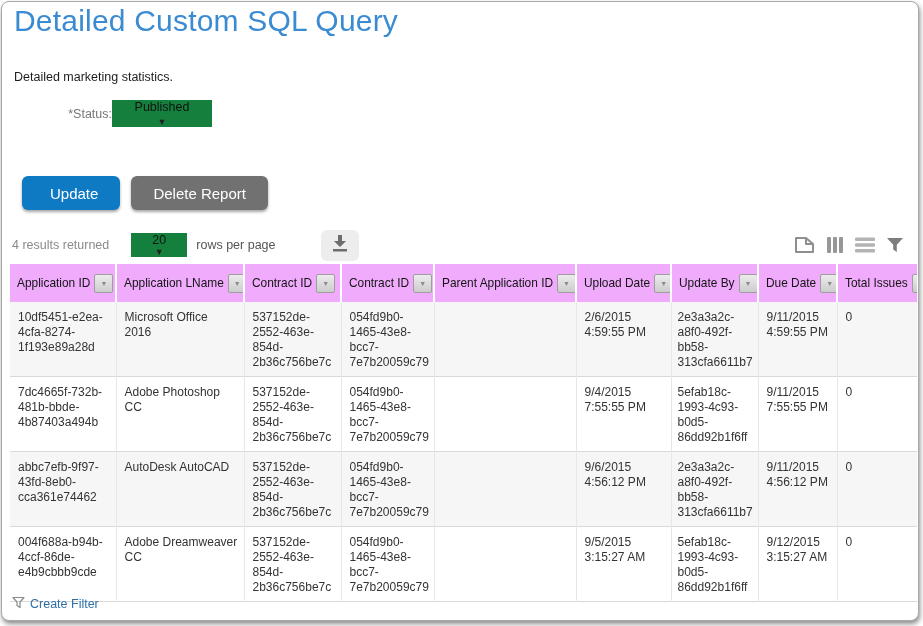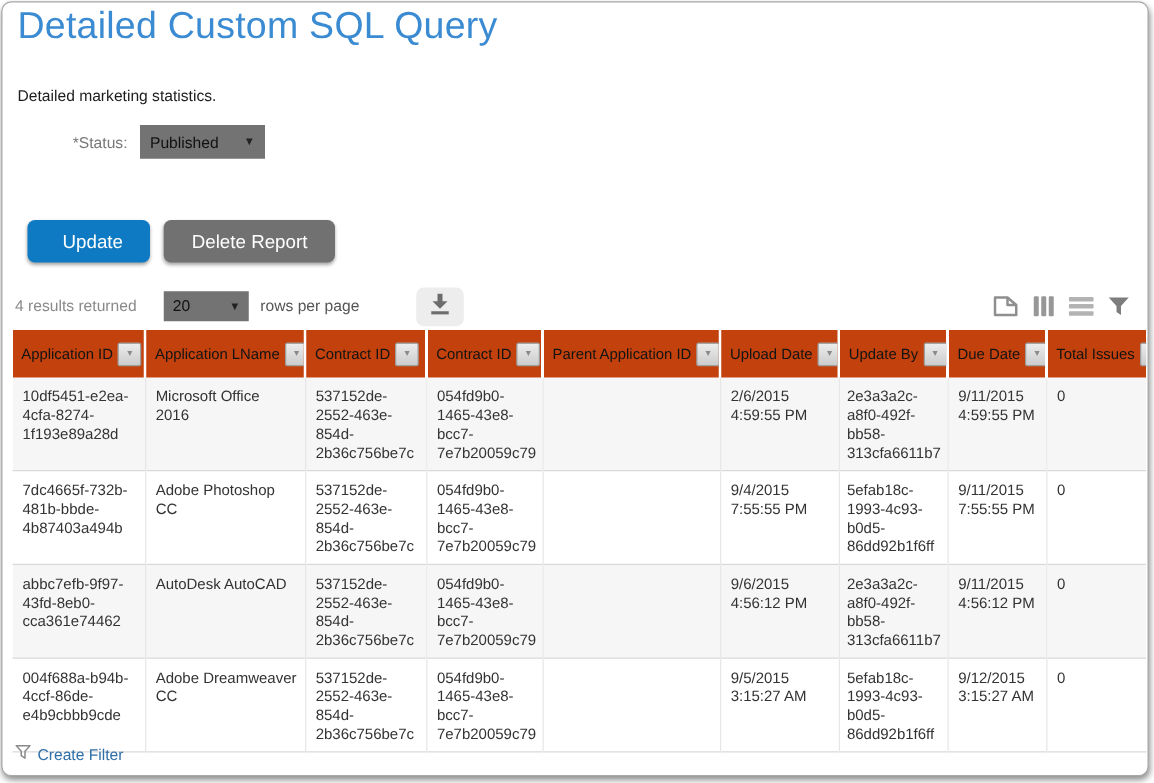--- a/index.html
+++ b/index.html
@@ -12,51 +12,51 @@
   }
   .page-title {
     position: absolute; left: 12px; top: 2px;
     font-size: 30px; font-weight: 300; color: #3a8bd2; letter-spacing: .2px;
   }
   .subtitle {
     position: absolute; left: 12px; top: 68px;
     font-size: 12.5px; color: #1d1d1d;
   }
   .status-row { position: absolute; left: 0; top: 98px; display: flex; align-items: center; }
-  .status-label { width: 110px; text-align: right; padding-right: 10px; font-size: 12.5px; color: #777; }
+  .status-label { width: 110px; text-align: right; font-size: 12.5px; color: #777; }
   .select {
-    background: #737373; display: flex; align-items: center; justify-content: space-between;
-    font-size: 12.5px; color: #111; cursor: default;
+    background: #15803d; display: flex; align-items: center; justify-content: space-between;
+    font-size: 12.5px; color: #111; cursor: default; flex-direction: column;
   }
   .status-select { width: 100px; height: 27px; padding: 0 8px; }
   .caret { font-size: 9px; color: #222; line-height: 1; }
   .btn-row { position: absolute; left: 20px; top: 174px; display: flex; gap: 11px; }
   .btn {
     height: 34px; padding: 0 22px; border: none; border-radius: 6px;
     color: #fff; font-size: 15px; font-family: inherit;
     box-shadow: 0 2px 3px rgba(0,0,0,.35); cursor: pointer;
   }
   .btn-primary { background: #0e7ac4; padding-left: 28px; }
   .btn-gray { background: #717171; }
   .results-bar { position: absolute; left: 10px; right: 14px; top: 226px; height: 34px; display: flex; align-items: center; }
   .results-text { font-size: 12.5px; color: #8a8a8a; }
-  .size-select { width: 68px; height: 24px; padding: 0 7px; margin-left: 22px; }
+  .size-select { width: 56px; height: 24px; padding: 0 7px; margin-left: 22px; }
   .rpp-label { font-size: 12.5px; color: #555; margin-left: 9px; }
   .download-btn {
     width: 38px; height: 31px; margin-left: 45px; background: #ededed; border-radius: 6px;
     display: flex; align-items: center; justify-content: center; cursor: pointer;
   }
   .view-icons { margin-left: auto; display: flex; align-items: center; gap: 11px; }
   .view-icons > span { display: inline-flex; cursor: pointer; }
   .data-table {
     position: absolute; top: 262px; left: 8px; width: calc(100% - 9px);
     border-collapse: collapse; table-layout: fixed; font-size: 12px;
   }
   .data-table th {
-    background: #c2410c; height: 38px; font-weight: 400; font-size: 11.9px; color: #141414;
+    background: #f0abfc; height: 38px; font-weight: 400; font-size: 11.9px; color: #141414;
     text-align: left; padding: 0 2px 0 7px; border-left: 2px solid #fff;
     overflow: hidden; white-space: nowrap;
   }
   .data-table th:first-child { border-left: none; }
   .th-inner { display: flex; align-items: center; gap: 4px; }
   .hdr-btn {
     flex: 0 0 auto; width: 19px; height: 19px;
     background: linear-gradient(#ececec, #cccccc); border: 1px solid #9e9e9e; border-radius: 2px;
     font-size: 7px; color: #8a8a8a; display: inline-flex; align-items: center; justify-content: center;
     padding: 0; cursor: pointer;

